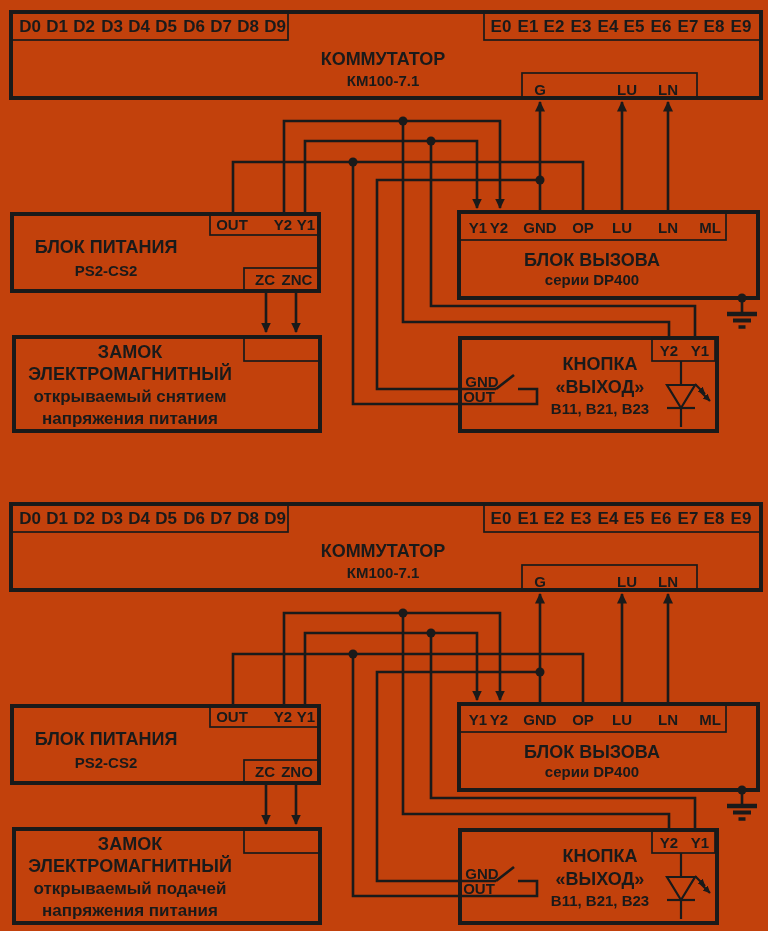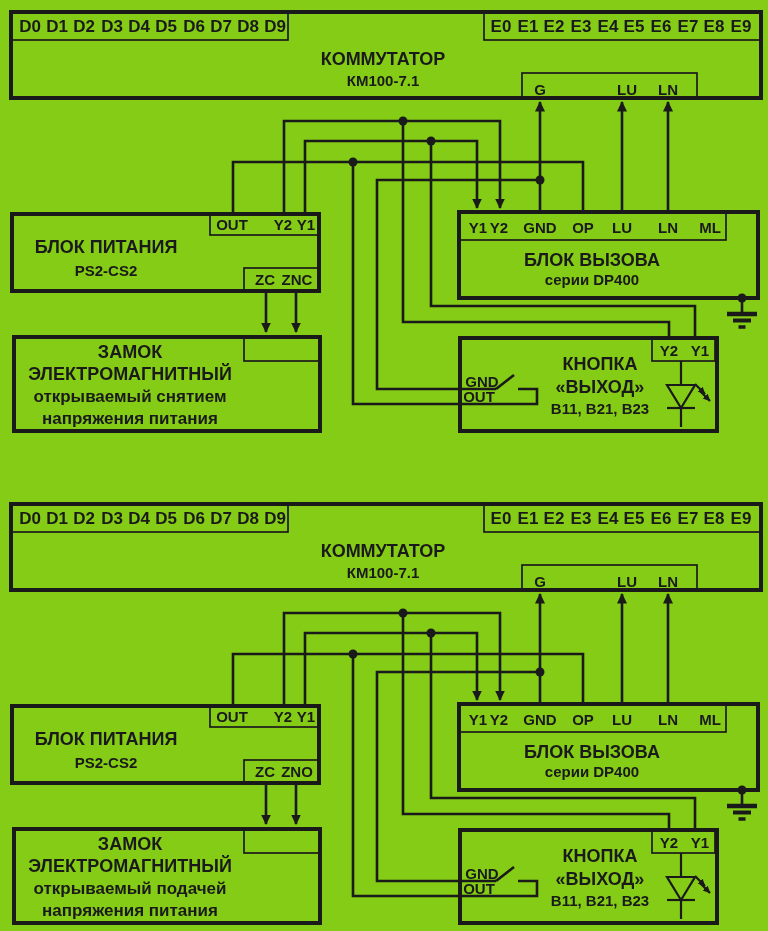--- a/index.html
+++ b/index.html
@@ -1,16 +1,16 @@
 <!DOCTYPE html>
 <html><head>
 <meta charset="utf-8">
 <style>
   html,body{margin:0;padding:0;background:#e8e8e8;}
-  .canvas{position:relative;width:768px;height:931px;background:#84cc16;margin:0 auto;overflow:hidden;}
+  .canvas{position:relative;width:768px;height:931px;background:#c2410c;margin:0 auto;overflow:hidden;}
   .diagram-slot{position:absolute;left:0;width:768px;height:426px;}
   #diagram-slot-0{top:8px;}
   #diagram-slot-1{top:500px;}
   svg{display:block;}
   svg text{fill:#1a1a1a;text-anchor:middle;font-family:"Liberation Sans","DejaVu Sans",sans-serif;font-weight:700;}
   .f18{font-size:18px;}
   .f17{font-size:17px;}
   .f15{font-size:15px;}
   .box{fill:none;stroke:#1a1a1a;stroke-width:4;}
   .strip{fill:none;stroke:#1a1a1a;stroke-width:1.7;}

